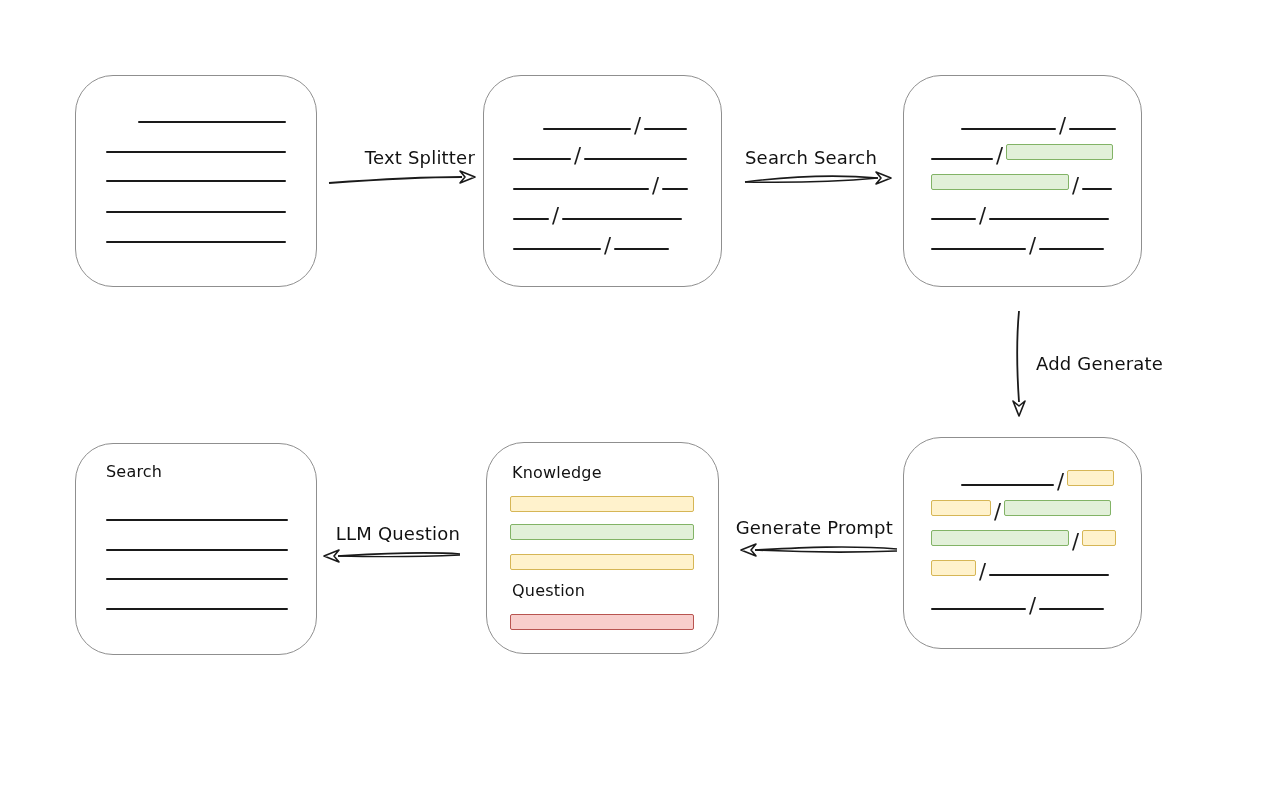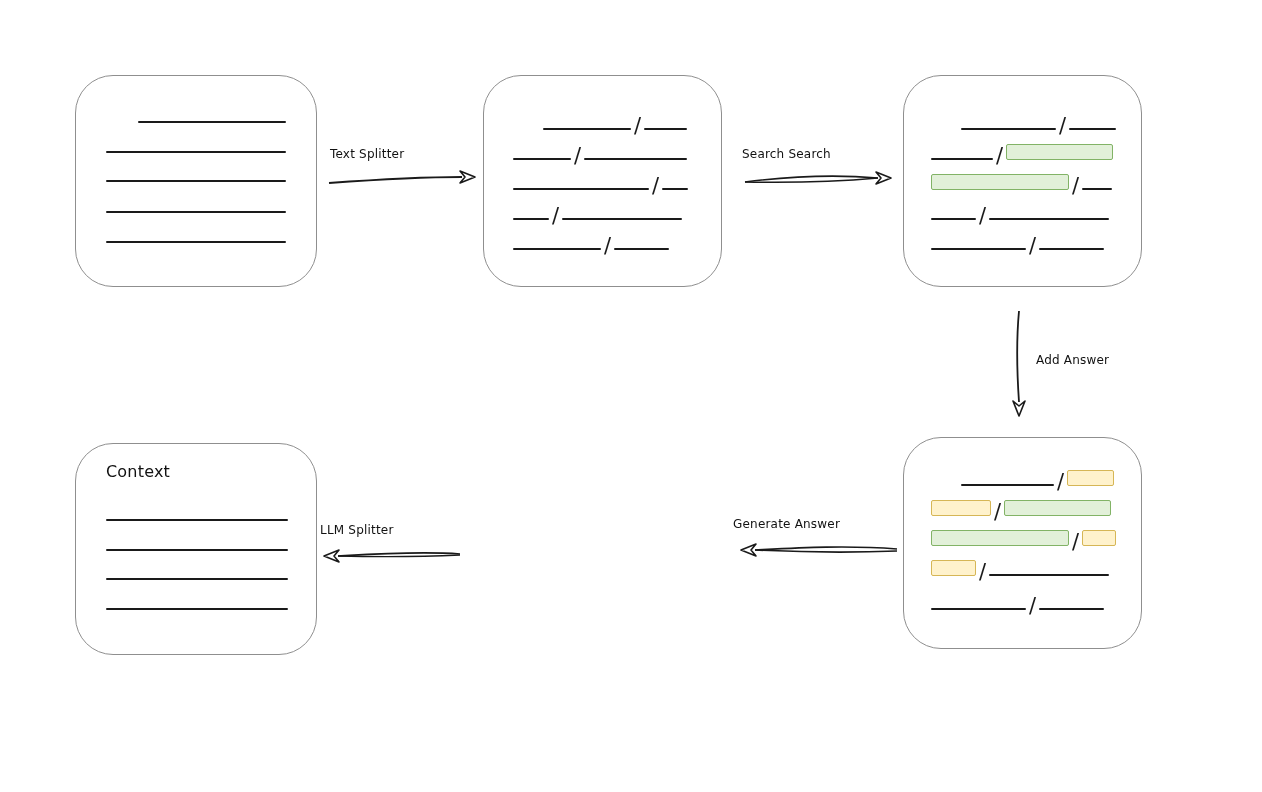--- a/index.html
+++ b/index.html
@@ -17,21 +17,21 @@
   .srow{position:absolute;display:flex;align-items:flex-end;height:17px;}
   .seg-line{height:2px;background:var(--stroke,#1a1a1a);border-radius:1px;}
   .slash{font-size:21px;font-weight:500;line-height:14px;margin:0 3px;
     transform:translateY(3px);color:var(--stroke,#1a1a1a);}
   .bar{height:16px;box-sizing:border-box;border:1.4px solid;border-radius:2px;}
   .bar.green{background:var(--green-fill);border-color:var(--green-border);}
   .bar.yellow{background:var(--yellow-fill);border-color:var(--yellow-border);}
   .bar.red{background:var(--red-fill);border-color:var(--red-border);}
   .bar.abs{position:absolute;}
   .dlabel{position:absolute;font-size:16px;font-weight:500;letter-spacing:.2px;}
-  .alabel{position:absolute;font-size:12px;font-weight:500;text-align:left;
+  .alabel{position:absolute;font-size:18px;font-weight:500;text-align:right;
     letter-spacing:.2px;white-space:nowrap;}
   .arrow{position:absolute;}
   .arrow path{stroke:var(--stroke,#1a1a1a);}
   #caption{position:absolute;left:783px;top:685px;font-size:19px;font-weight:500;
     letter-spacing:.2px;white-space:nowrap;}
 </style>
 </head>
 <body>
 
 <div id="canvas">
@@ -121,56 +121,64 @@
         <span class="slash">/</span>
         <div class="seg-line" style="width: 120px;"></div>
       </div>
       <div class="srow" style="left: 27px; top: 155px;">
         <div class="seg-line" style="width: 95px;"></div>
         <span class="slash">/</span>
         <div class="seg-line" style="width: 65px;"></div>
       </div>
     </div>
 
+  <div class="box" id="box-prompt">
+    <span class="dlabel" style="left:25px;top:20px">Knowledge</span>
+    <span class="dlabel" style="left:25px;top:138px">Question</span>
+  <div class="bar abs yellow" style="left: 23px; top: 53px; width: 184px;"></div>
+      <div class="bar abs green" style="left: 23px; top: 81px; width: 184px;"></div>
+      <div class="bar abs yellow" style="left: 23px; top: 111px; width: 184px;"></div>
+      <div class="bar abs red" style="left: 23px; top: 171px; width: 184px;"></div>
+    </div>
 
   <div class="box" id="box-answer">
-    <span class="dlabel" style="left:30px;top:18px">Context</span>
+    <span class="dlabel" style="left:30px;top:18px">Search</span>
   <div class="hline" style="left: 30px; top: 75px; width: 182px;"></div>
       <div class="hline" style="left: 30px; top: 105px; width: 182px;"></div>
       <div class="hline" style="left: 30px; top: 134px; width: 182px;"></div>
       <div class="hline" style="left: 30px; top: 164px; width: 182px;"></div>
     </div>
 
   <span class="alabel" style="left:330px;top:147px;width:145px">Text Splitter</span>
   <svg class="arrow" style="left:326px;top:166px" width="152" height="26">
     <path d="M3,17 C45,14 105,11 136,11" fill="none" stroke-width="1.8"></path>
     <path d="M149,11 l-15,-6 5,6 -5,6 z" fill="#fff" stroke-width="1.6" stroke-linejoin="round"></path>
   </svg>
 
   <span class="alabel" style="left:742px;top:147px;width:135px">Search Search</span>
   <svg class="arrow" style="left:742px;top:166px" width="152" height="26">
     <path d="M3,16 C50,10 100,9 136,12" fill="none" stroke-width="1.6"></path>
     <path d="M3,16 C50,17 102,15 136,12" fill="none" stroke-width="1.6"></path>
     <path d="M149,12 l-15,-6 5,6 -5,6 z" fill="#fff" stroke-width="1.6" stroke-linejoin="round"></path>
   </svg>
 
-  <span class="alabel" style="left:1036px;top:353px">Add Answer</span>
+  <span class="alabel" style="left:1036px;top:353px">Add Generate</span>
   <svg class="arrow" style="left:1002px;top:308px" width="34" height="112">
     <path d="M17,3 C14,35 15,65 17,94" fill="none" stroke-width="1.8"></path>
     <path d="M17,108 l-6,-15 6,5 6,-5 z" fill="#fff" stroke-width="1.6" stroke-linejoin="round"></path>
   </svg>
 
-  <span class="alabel" style="left:733px;top:517px;width:160px">Generate Answer</span>
+  <span class="alabel" style="left:733px;top:517px;width:160px">Generate Prompt</span>
   <svg class="arrow" style="left:735px;top:536px" width="165" height="26">
     <path d="M162,13 C110,9 60,12 20,14" fill="none" stroke-width="1.6"></path>
     <path d="M162,15 C110,17 62,16 20,14" fill="none" stroke-width="1.6"></path>
     <path d="M6,14 l15,-6 -5,6 5,6 z" fill="#fff" stroke-width="1.6" stroke-linejoin="round"></path>
   </svg>
 
-  <span class="alabel" style="left:320px;top:523px;width:140px">LLM Splitter</span>
+  <span class="alabel" style="left:320px;top:523px;width:140px">LLM Question</span>
   <svg class="arrow" style="left:318px;top:542px" width="145" height="26">
     <path d="M142,12 C100,9 55,12 20,14" fill="none" stroke-width="1.7"></path>
     <path d="M142,13 C100,15 58,15 20,14" fill="none" stroke-width="1.4"></path>
     <path d="M6,14 l15,-6 -5,6 5,6 z" fill="#fff" stroke-width="1.6" stroke-linejoin="round"></path>
   </svg>
 
 
 </div>
 
 </body></html>

